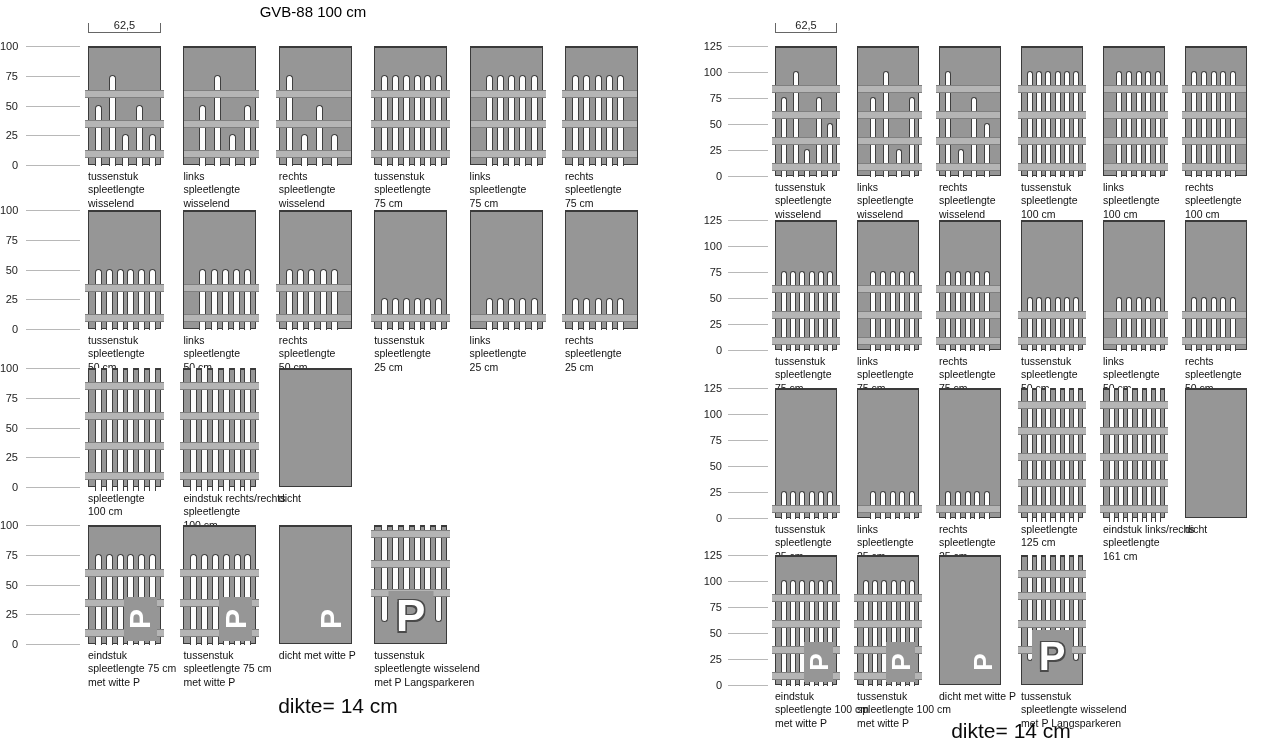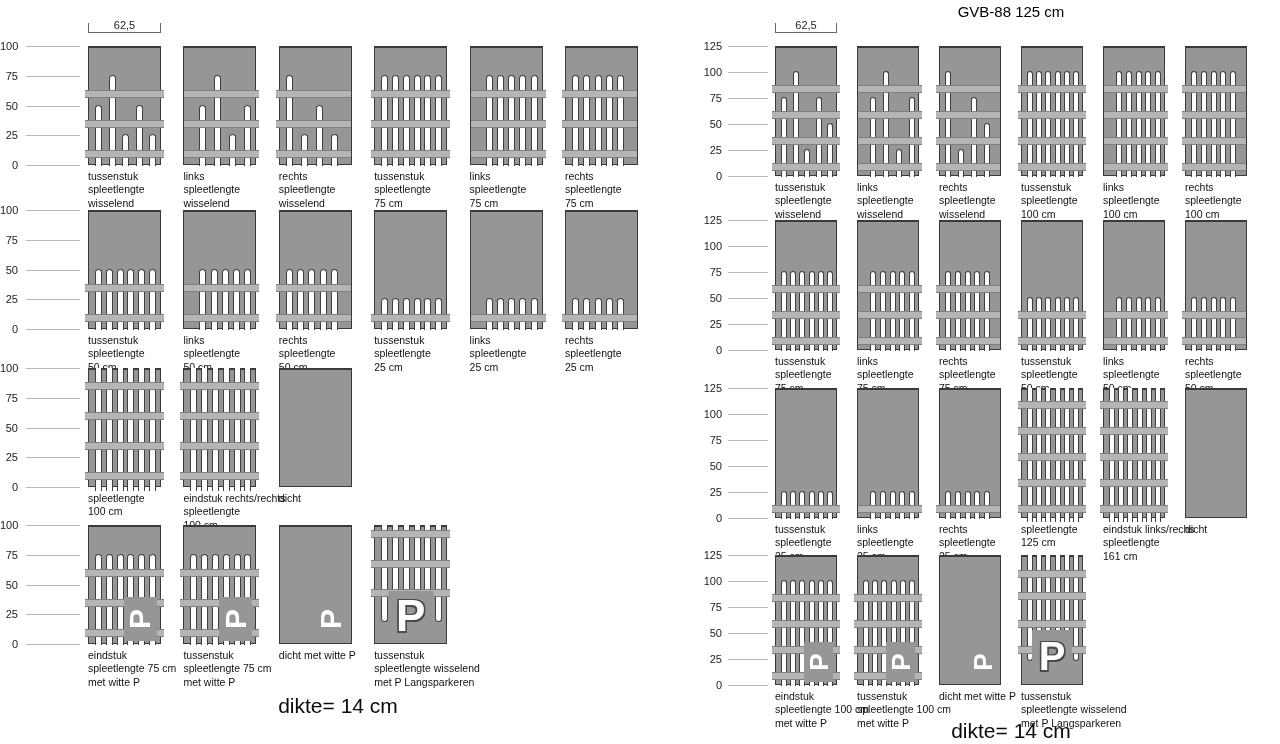--- a/index.html
+++ b/index.html
@@ -19,20 +19,21 @@
   .p-patch{position:absolute;background:#969696;z-index:3;display:flex;align-items:center;justify-content:center;}
   .p-glyph{color:#ffffff;font-weight:bold;line-height:1;}
   .p-side{transform:rotate(-90deg);}
   .p-big{text-shadow:-1.5px -1.5px 0 #4a4a4a,1.5px -1.5px 0 #4a4a4a,-1.5px 1.5px 0 #4a4a4a,1.5px 1.5px 0 #4a4a4a;}
   .panel-label{position:absolute;font-size:10.5px;line-height:1.28;white-space:pre;color:#111;}
 </style>
 </head>
 <body>
 
 <div id="diagram-0" class="diagram" style="left: 0px; top: 0px; width: 670px; height: 744px;">
+    <div class="title" style="left: 88px; top: 3px; width: 450px;">GVB-88 100 cm</div>
     <div class="dim" style="left: 88px; top: 19px; width: 73px; height: 14px;">
       <div class="dim-line"></div>
       <div class="dim-tick" style="left: 0px;"></div>
       <div class="dim-tick" style="right: 0px;"></div>
       <div class="dim-label">62,5</div>
     </div>
     <div class="tick-label" style="left: 0px; top: 40px; width: 18px;">100</div>
     <div class="grid-line" style="left: 26px; top: 46px; width: 54px;"></div>
     <div class="tick-label" style="left: 0px; top: 69.75px; width: 18px;">75</div>
     <div class="grid-line" style="left: 26px; top: 75.75px; width: 54px;"></div>
@@ -304,21 +305,20 @@
       <div class="p-patch" style="left: 50%; transform: translateX(-50%); bottom: 2px; width: 45px; height: 50px;">
         <span class="p-glyph p-big" style="font-size: 44px;">P</span>
       </div>
     </div>
     <div class="panel-label" style="left: 374.2px; top: 649px;">tussenstuk
 spleetlengte wisselend
 met P Langsparkeren</div>
     <div class="dikte" style="left: 88px; top: 694px; width: 500px;">dikte= 14 cm</div>
   </div>
 <div id="diagram-1" class="diagram" style="left: 700px; top: 0px; width: 580px; height: 744px;">
-    <div class="title" style="left: 75px; top: 3px; width: 472px;">GVB-88 125 cm</div>
     <div class="dim" style="left: 75px; top: 19px; width: 62px; height: 14px;">
       <div class="dim-line"></div>
       <div class="dim-tick" style="left: 0px;"></div>
       <div class="dim-tick" style="right: 0px;"></div>
       <div class="dim-label">62,5</div>
     </div>
     <div class="tick-label" style="left: 0px; top: 40px; width: 22px;">125</div>
     <div class="grid-line" style="left: 28px; top: 46px; width: 40px;"></div>
     <div class="tick-label" style="left: 0px; top: 66px; width: 22px;">100</div>
     <div class="grid-line" style="left: 28px; top: 72px; width: 40px;"></div>

